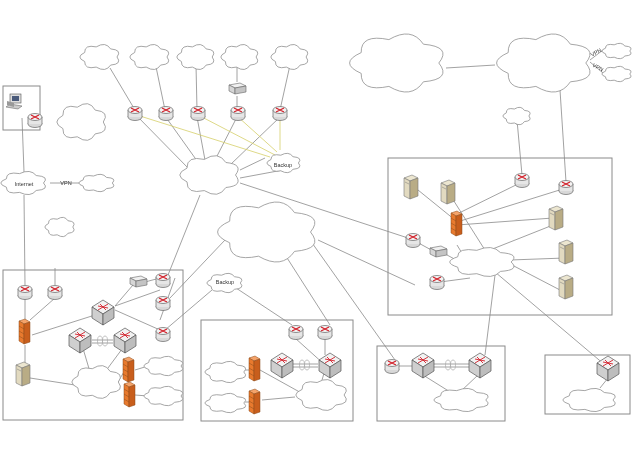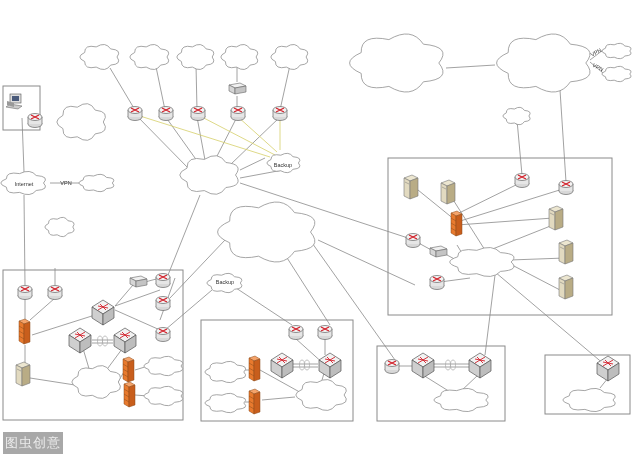--- a/index.html
+++ b/index.html
@@ -234,14 +234,13 @@
   </g>
 
   <text class="lbl" x="24" y="186" text-anchor="middle">Internet</text>
   <text class="lbl" x="66" y="185" text-anchor="middle" font-size="5">VPN</text>
   <text class="lbl" x="283" y="167" text-anchor="middle">Backup</text>
   <text class="lbl" x="225" y="284" text-anchor="middle">Backup</text>
   <text class="lbl" x="597" y="54" text-anchor="middle" font-size="3" transform="rotate(-30 597 54)">VPN</text>
   <text class="lbl" x="597" y="69" text-anchor="middle" font-size="3" transform="rotate(30 597 69)">VPN</text>
 </svg>
 
-<div class="wm">图虫创意</div>
 </div>
 
 </body></html>

